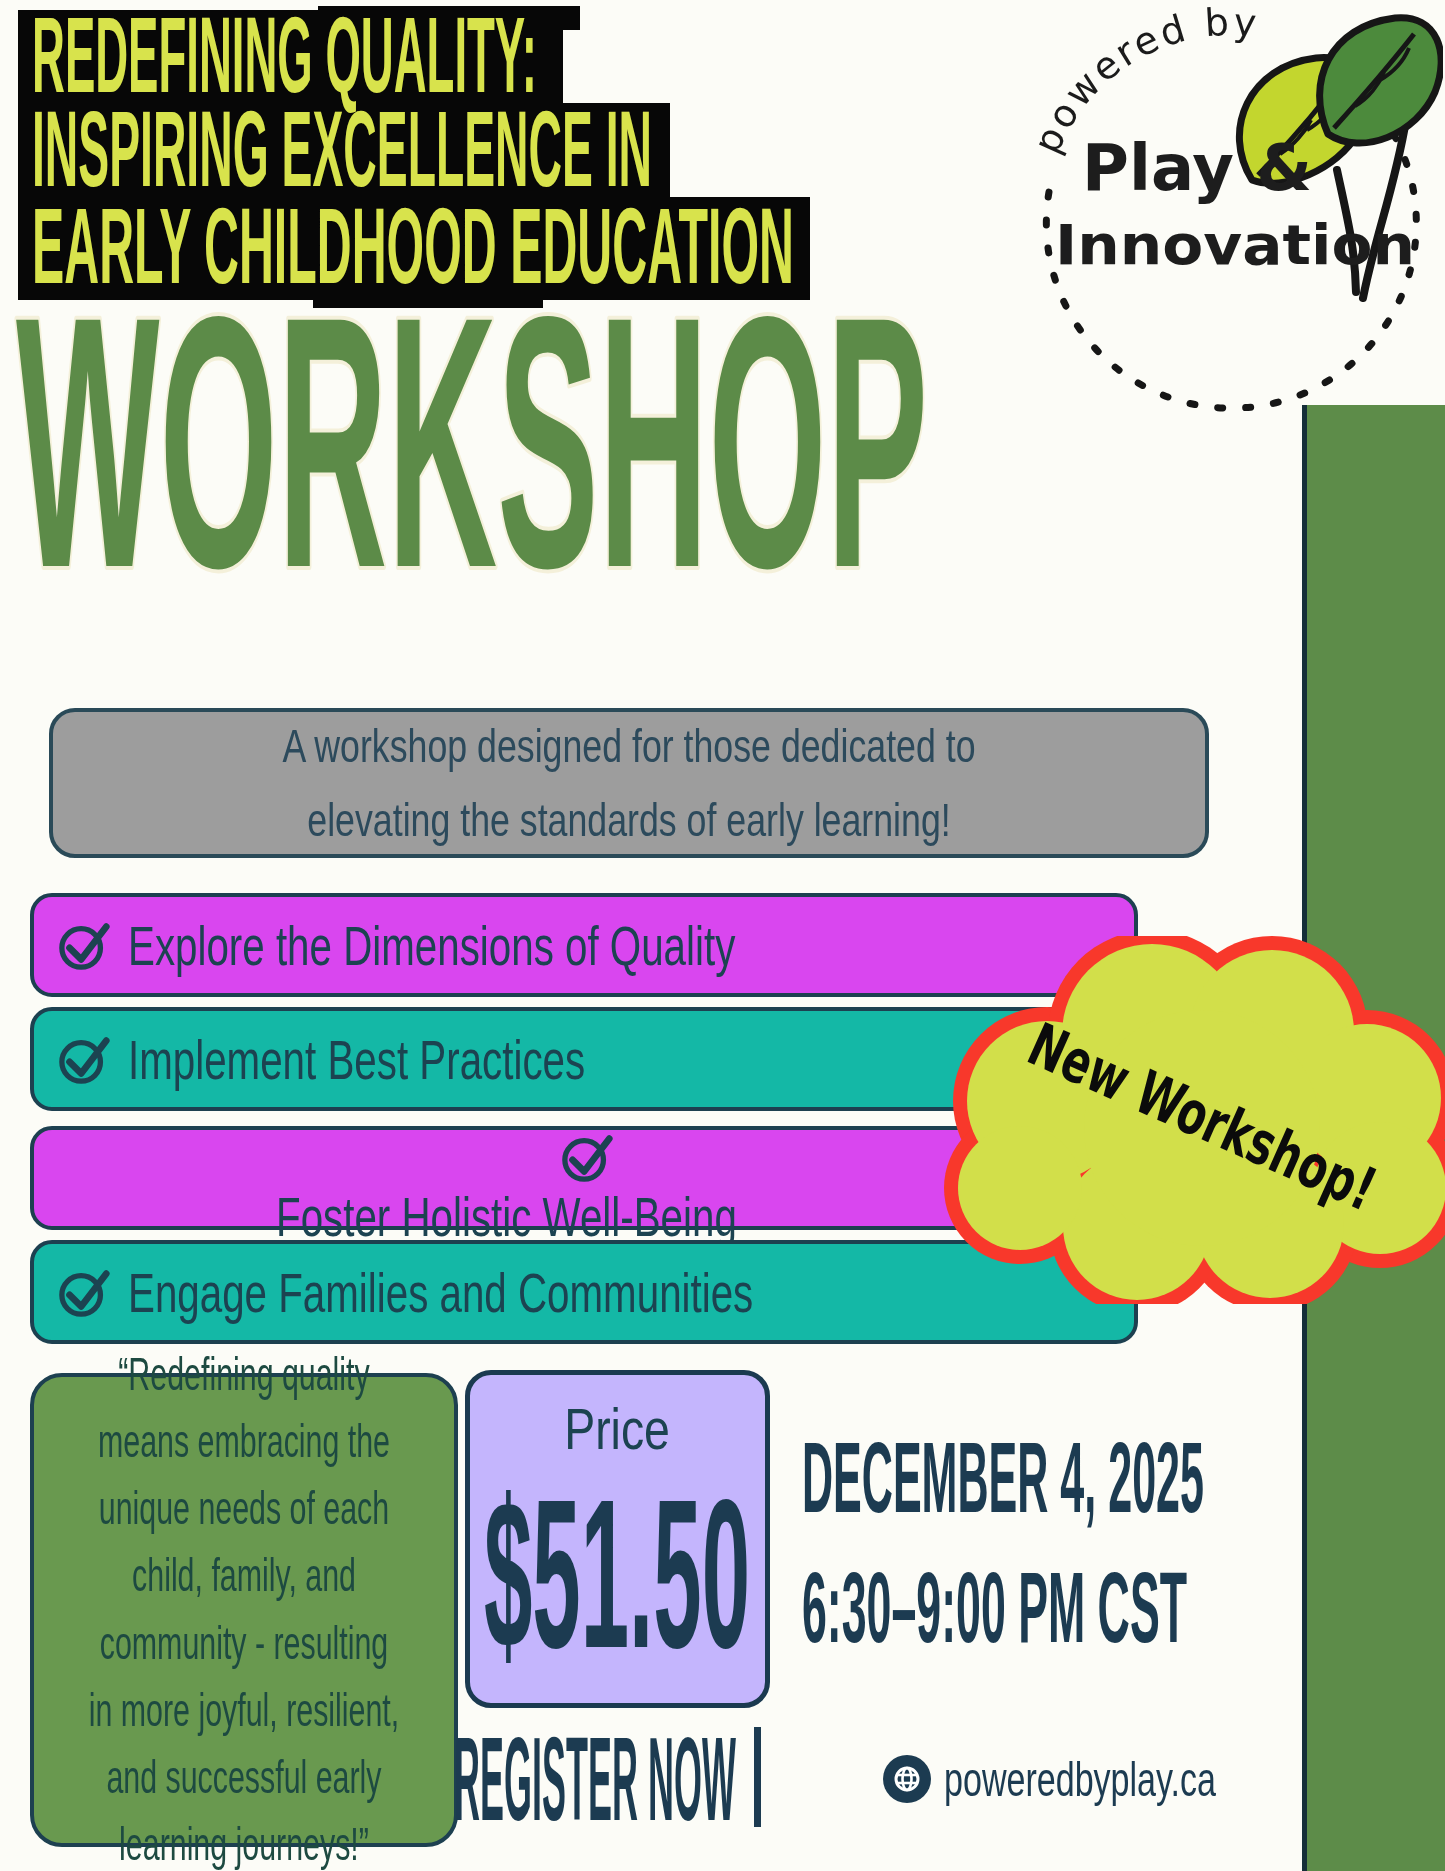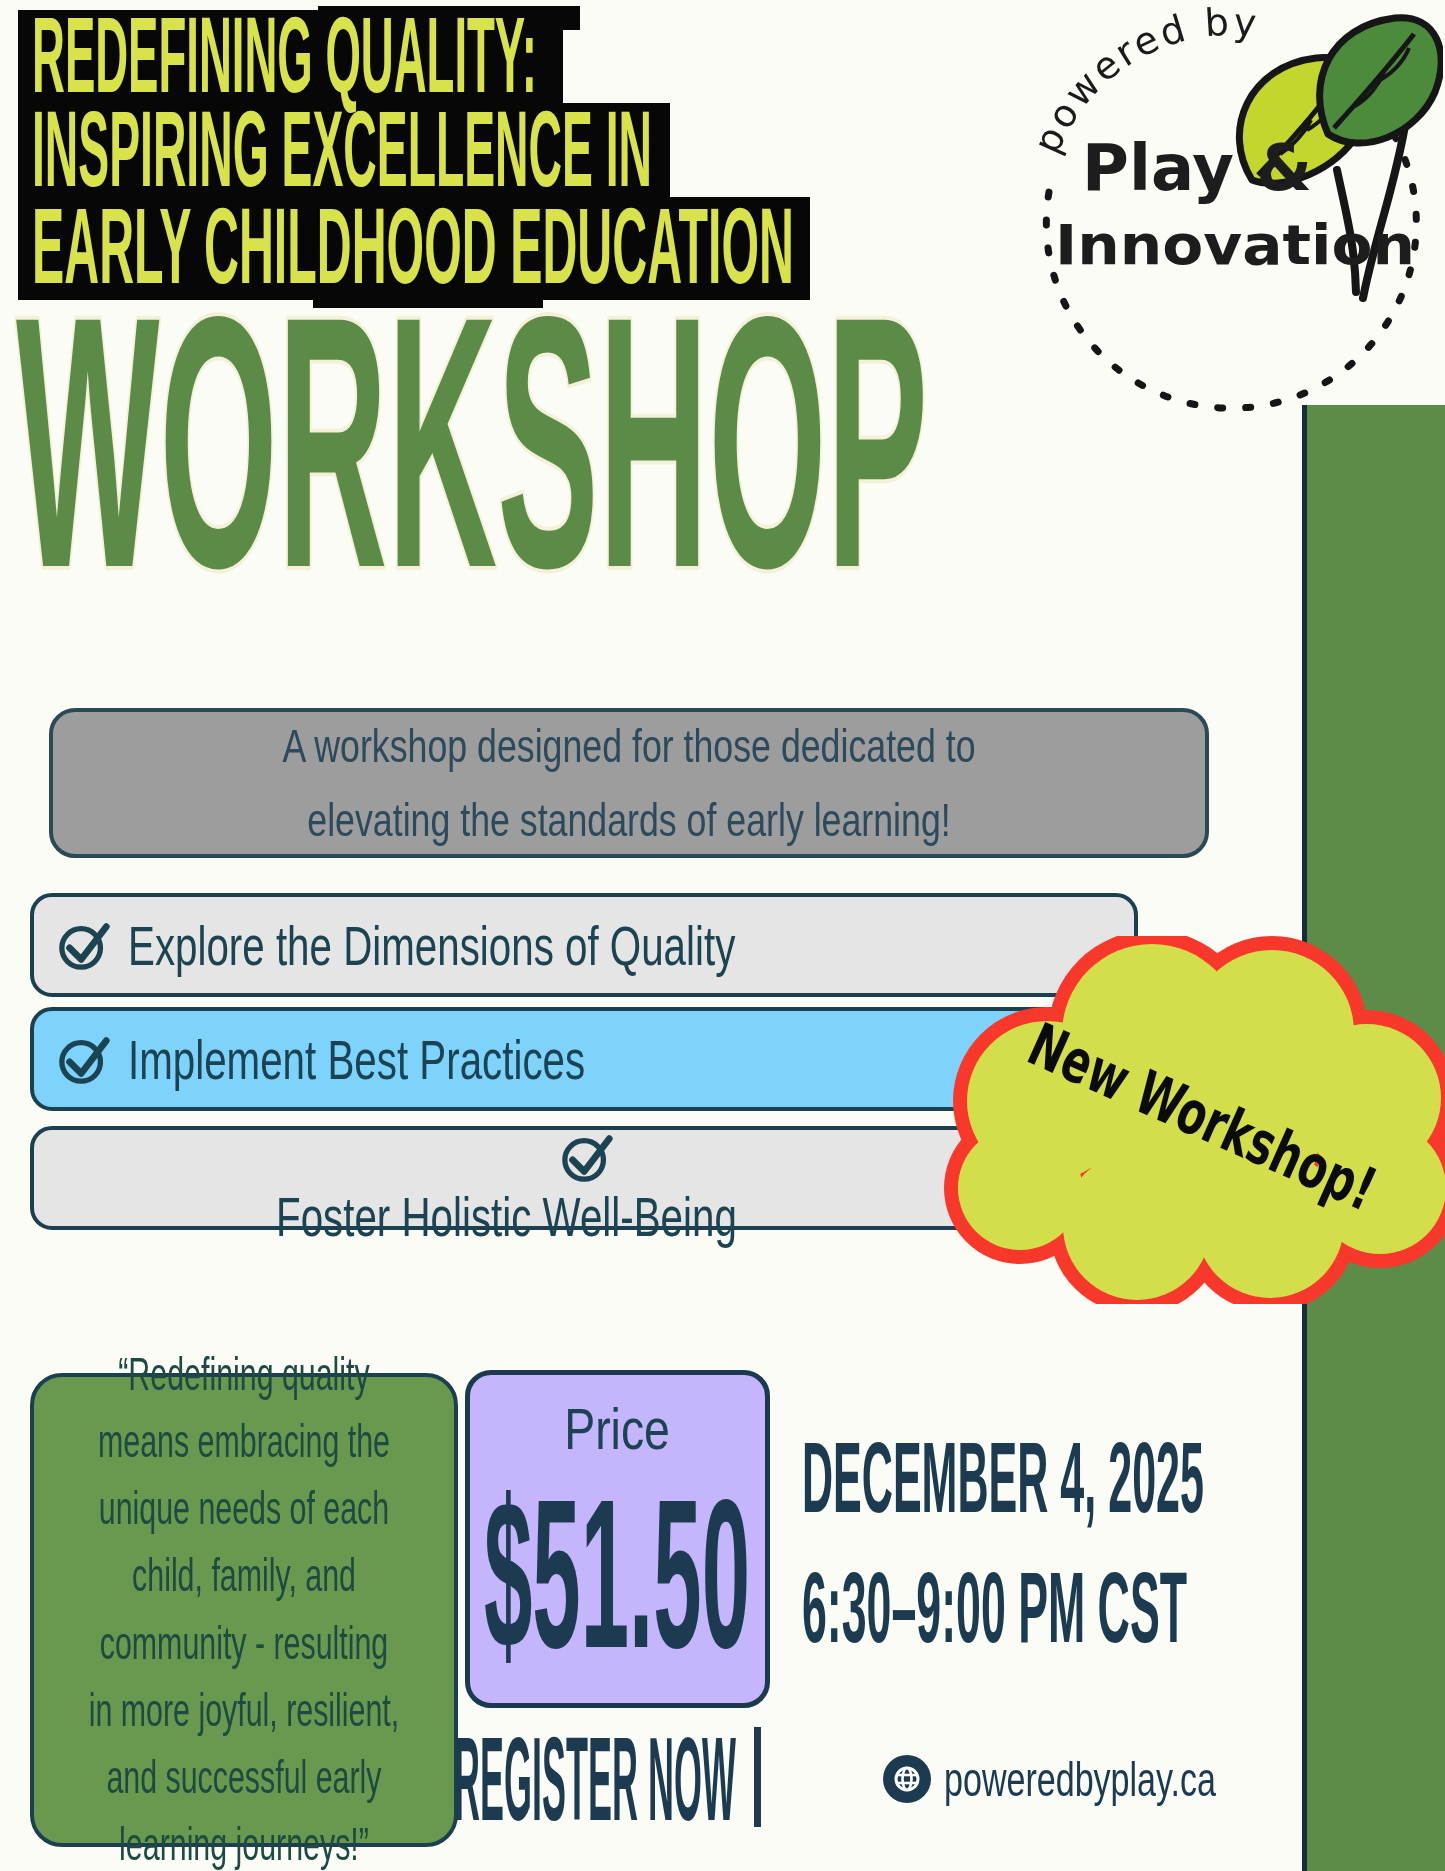--- a/index.html
+++ b/index.html
@@ -17,22 +17,22 @@
              border:4px solid #2a4a58;border-radius:26px;box-sizing:border-box;margin-left:9px;}
   .intro-inner{position:absolute;left:50%;top:50%;width:1420px;
                transform:translate(-50%,-50%) scaleX(0.76);
                text-align:center;font-size:47px;line-height:1.58;color:#2c4a5c;white-space:nowrap;}
   .intro-inner span{display:block;}
 
   
   .row{position:absolute;left:30px;width:1108px;height:104px;border:4px solid #1d4050;
        border-radius:22px;box-sizing:border-box;display:flex;align-items:center;
        padding-left:24px;color:#1c4351;}
-  .row-dark{background:#e5e5e5;}
-  .row-yellow{background:#7dd3fc;}
+  .row-dark{background:#d946ef;}
+  .row-yellow{background:#14b8a6;}
   .check{flex:0 0 auto;margin-right:16px;}
   .row-label{font-size:56px;white-space:nowrap;transform:scaleX(0.72);transform-origin:left center;}
 
   
   .quote-box{position:absolute;left:30px;top:1373px;width:428px;height:474px;background:#69994f;
              border:4px solid #1d4050;border-radius:32px;box-sizing:border-box;}
   .quote-inner{position:absolute;left:50%;top:50%;width:600px;
                transform:translate(-50%,-50%) scaleX(0.66);
                text-align:center;font-size:46px;line-height:1.46;color:#1d4a41;white-space:nowrap;}
   .quote-inner span{display:block;}
@@ -122,20 +122,27 @@
   </div>
 
   <div class="row row-dark" style="top:1126px;flex-direction:column;">
     <svg class="check" width="54" height="54" viewBox="0 0 56 56">
       <circle cx="24" cy="31" r="20" fill="none" stroke="#1c4351" stroke-width="5.5"></circle>
       <path d="M12 31 L24 43 L50 9" fill="none" stroke="#1c4351" stroke-width="7" stroke-linecap="round" stroke-linejoin="round"></path>
     </svg>
     <span class="row-label">Foster Holistic Well-Being</span>
   </div>
 
+  <div class="row row-yellow" style="top:1240px;">
+    <svg class="check" width="54" height="54" viewBox="0 0 56 56">
+      <circle cx="24" cy="31" r="20" fill="none" stroke="#1c4351" stroke-width="5.5"></circle>
+      <path d="M12 31 L24 43 L50 9" fill="none" stroke="#1c4351" stroke-width="7" stroke-linecap="round" stroke-linejoin="round"></path>
+    </svg>
+    <span class="row-label">Engage Families and Communities</span>
+  </div>
 
   <svg class="abs" style="left:922px;top:936px;z-index:5;" width="523" height="368" viewBox="0 0 523 368">
     <g fill="#f8382b">
       <circle cx="125" cy="165" r="94"></circle>
       <circle cx="230" cy="98" r="104"></circle>
       <circle cx="350" cy="96" r="96"></circle>
       <circle cx="445" cy="162" r="88"></circle>
       <circle cx="458" cy="252" r="80"></circle>
       <circle cx="348" cy="288" r="88"></circle>
       <circle cx="215" cy="290" r="88"></circle>

